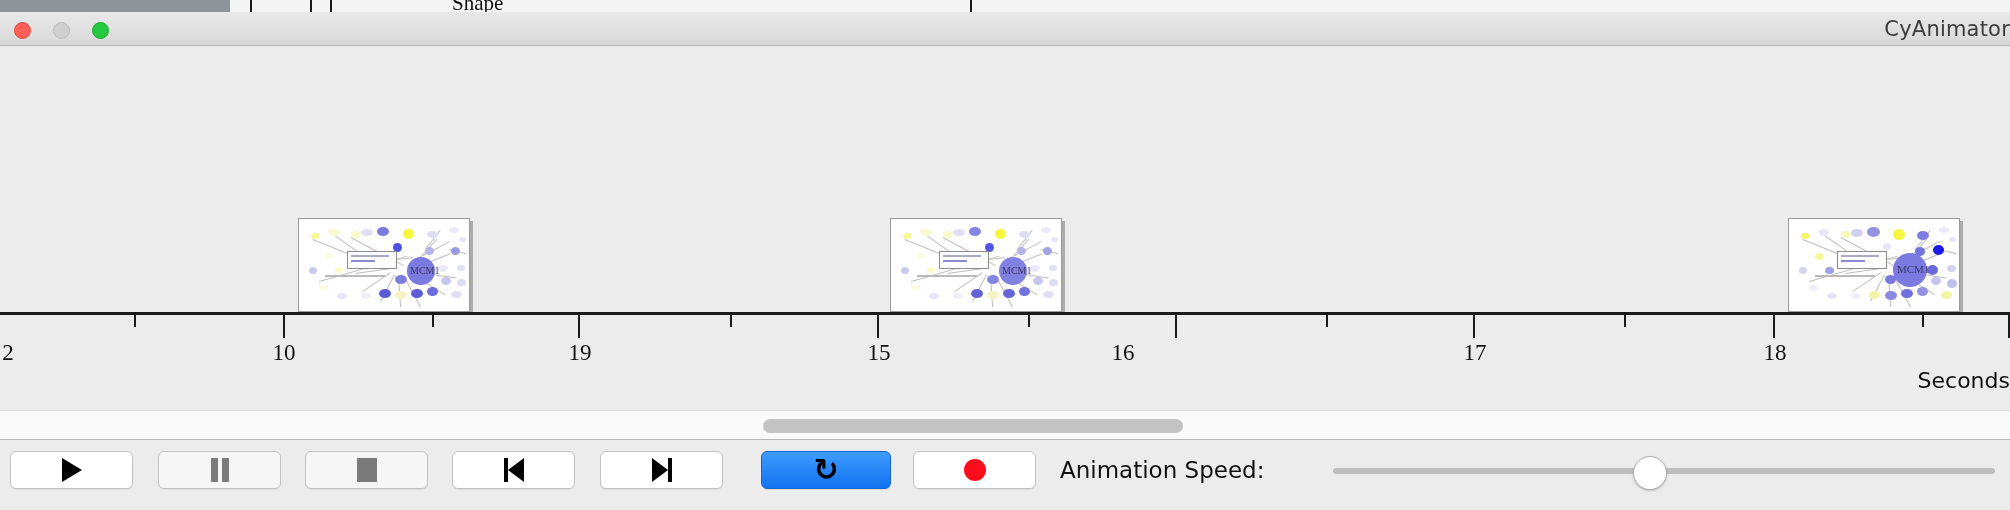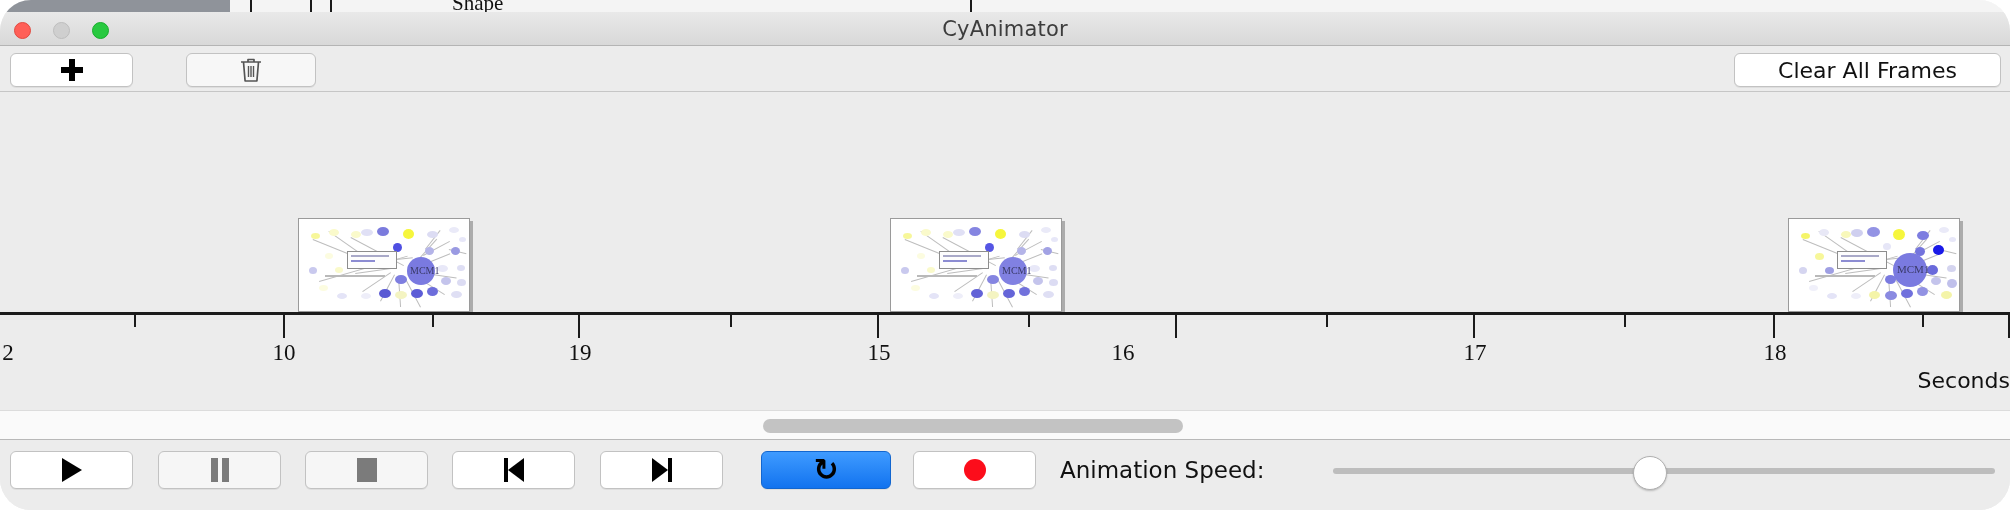--- a/index.html
+++ b/index.html
@@ -10,21 +10,20 @@
   body {
     font-family: "Liberation Sans", sans-serif;
     -webkit-font-smoothing: antialiased;
   }
   #app {
     position: relative;
     width: 2010px;
     height: 510px;
     overflow: hidden;
     background: #ececec;
-    border-radius: 31px;
   }
 
   
   .bg-strip {
     position: absolute;
     left: 0; top: 0;
     width: 2010px; height: 12px;
     background: #fdfdfd;
     overflow: hidden;
   }
@@ -71,21 +70,21 @@
     box-sizing: border-box;
   }
   .traffic.close   { left: 14px; background: #ff5f57; border: 1px solid #e1493f; }
   .traffic.min     { left: 53px; background: #cfcfcf; border: 1px solid #bdbdbd; }
   .traffic.zoom    { left: 92px; background: #28c940; border: 1px solid #18ad2c; }
   .window-title {
     position: absolute;
     left: 0; top: 0;
     width: 2010px; height: 34px;
     line-height: 34px;
-    text-align: center;
+    text-align: right;
     font-size: 21px;
     color: #3d3d3d;
     font-family: "DejaVu Sans", sans-serif;
     letter-spacing: 0.2px;
   }
 
   
   .toolbar {
     position: absolute;
     left: 0; top: 46px;
@@ -350,32 +349,20 @@
     <div class="bg-word">Shape</div>
   </div>
 
   <div class="titlebar">
     <div class="traffic close"></div>
     <div class="traffic min"></div>
     <div class="traffic zoom"></div>
     <div class="window-title">CyAnimator</div>
   </div>
 
-  <div class="toolbar">
-    <div class="tb-btn add">
-      <span class="plus-glyph"></span>
-    </div>
-    <div class="tb-btn del">
-      <svg width="26" height="28" viewBox="0 0 26 28">
-        <path d="M3 6 h20 M10 6 V3.5 h6 V6 M5.5 6 l1.6 19 h11.8 l1.6 -19" fill="none" stroke="#555" stroke-width="1.7" stroke-linejoin="round"></path>
-        <path d="M10.5 10 v11 M13 10 v11 M15.5 10 v11" fill="none" stroke="#555" stroke-width="1.4"></path>
-      </svg>
-    </div>
-    <div class="tb-btn clear">Clear All Frames</div>
-  </div>
 
   <div class="timeline">
 
     <div class="frame" style="left:298px;">
       <div class="net">
         <div class="edge" style="left:14px;top:20px;width:38px;transform:rotate(22deg);"></div>
         <div class="edge" style="left:30px;top:12px;width:44px;transform:rotate(35deg);"></div>
         <div class="edge" style="left:52px;top:18px;width:60px;transform:rotate(28deg);"></div>
         <div class="edge" style="left:60px;top:44px;width:54px;transform:rotate(-6deg);"></div>
         <div class="edge" style="left:20px;top:62px;width:92px;transform:rotate(-16deg);"></div>

